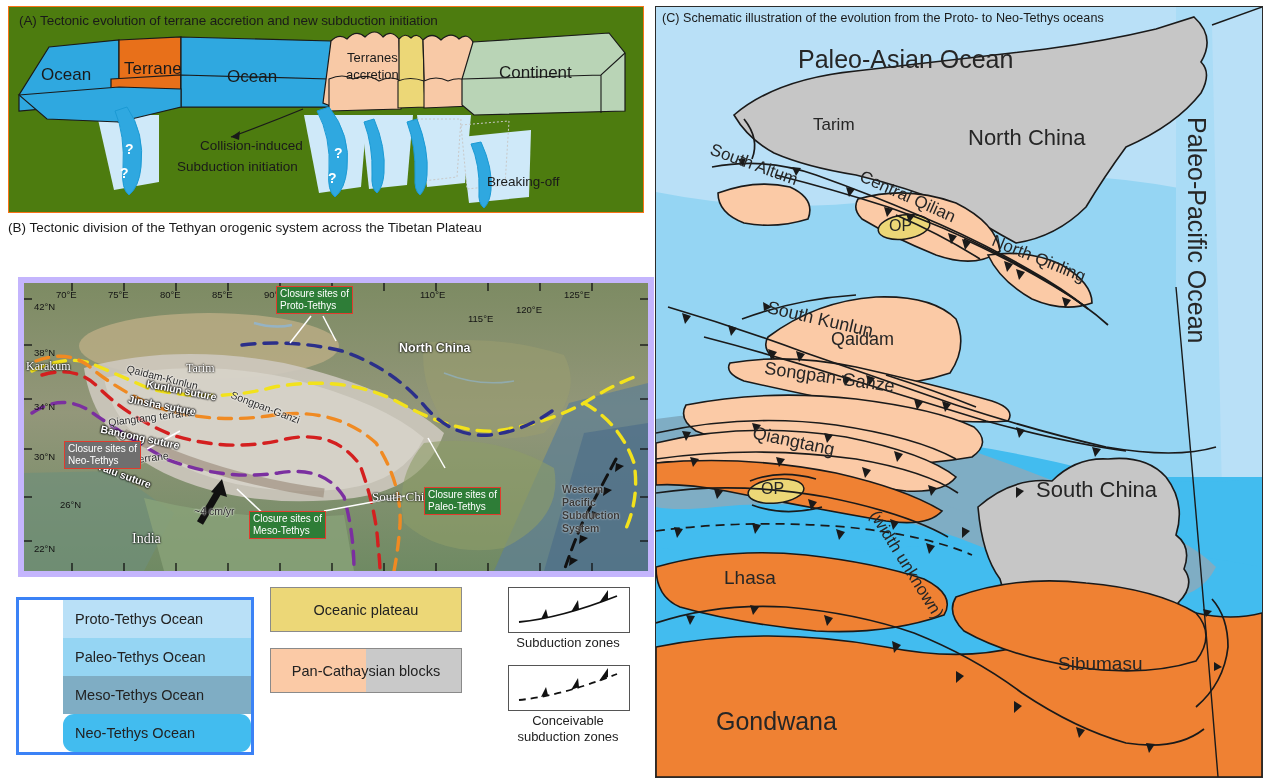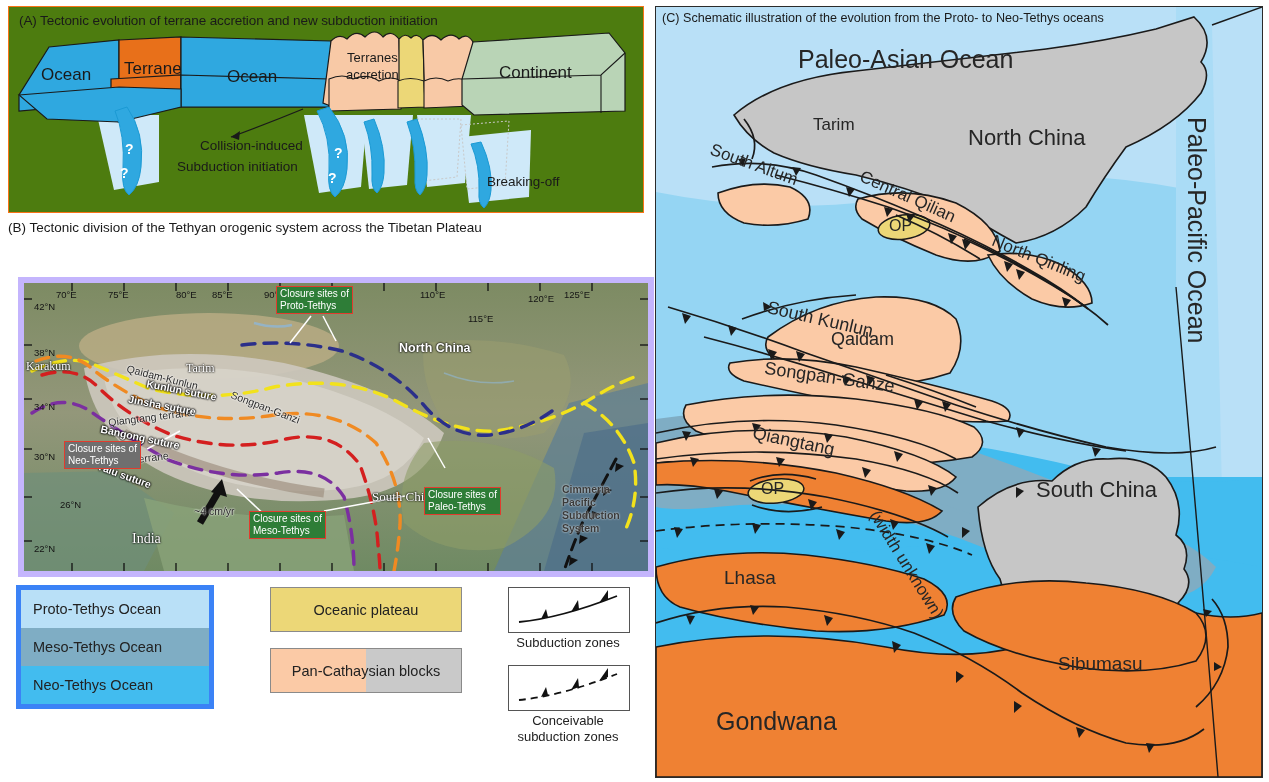--- a/index.html
+++ b/index.html
@@ -22,21 +22,21 @@
   .axlbl{position:absolute;font-size:9.5px;color:#141414;white-space:nowrap;}
   .callout{position:absolute;border:1.4px solid #e23b2e;padding:1px 3px 2px 3px;
            font-size:10px;line-height:11.5px;color:#fff;white-space:nowrap;}
   .callout.green{background:#2e7d37;}
   .callout.grey{background:#6f6f6f;}
   .sut{position:absolute;font-size:10.5px;font-weight:bold;color:#fff;
        text-shadow:0 0 2px #000,0 0 2px #000,0 0 2px #000;white-space:nowrap;}
 
   
   #legend{left:8px;top:585px;width:640px;height:180px;}
-  #oceanbox{position:absolute;left:8px;top:0;width:188px;border:5px solid #3b82f6;}
+  #oceanbox{position:absolute;left:8px;top:12px;width:188px;border:3px solid #3b82f6;padding-left:44px;}
   #oceanbox .row{height:38px;display:flex;align-items:center;padding-left:12px;font-size:14.5px;color:#222;}
   .lgbox{position:absolute;border:1px solid #8a8a8a;display:flex;align-items:center;
          justify-content:center;font-size:14.5px;color:#222;}
   .subbox{position:absolute;border:1px solid #555;background:#fff;}
   .subcap{position:absolute;font-size:13px;color:#222;text-align:center;line-height:16px;width:140px;}
 
   
   #panelC{left:655px;top:6px;width:606px;height:770px;border:1.6px solid #2b2b2b;
           background:#9fd6f5;overflow:hidden;}
   #panelC .ttl{position:absolute;left:6px;top:4px;font-size:12.6px;color:#1a1a1a;
@@ -224,26 +224,26 @@
         <path d="M299,33 L312,58"></path>
       <path d="M123,166 L156,148"></path>
       <path d="M246,237 L213,206"></path>
       <path d="M300,228 L381,213"></path>
       <path d="M404,155 L421,185"></path>
     </g>
   </svg>
 
   <div class="axlbl" style="left:32px;top:6px;">70°E</div>
   <div class="axlbl" style="left:84px;top:6px;">75°E</div>
-  <div class="axlbl" style="left:152px;top:6px;">80°E</div>
+  <div class="axlbl" style="left:136px;top:6px;">80°E</div>
   <div class="axlbl" style="left:188px;top:6px;">85°E</div>
   <div class="axlbl" style="left:240px;top:6px;">90°E</div>
   <div class="axlbl" style="left:396px;top:6px;">110°E</div>
   <div class="axlbl" style="left:444px;top:6px;margin-top:24px;">115°E</div>
-  <div class="axlbl" style="left:492px;top:10px;margin-left:12px;">120°E</div>
+  <div class="axlbl" style="left:492px;top:21px;">120°E</div>
   <div class="axlbl" style="left:540px;top:6px;">125°E</div>
 
   <div class="axlbl" style="left:10px;top:18px;">42°N</div>
   <div class="axlbl" style="left:10px;top:64px;">38°N</div>
   <div class="axlbl" style="left:10px;top:118px;">34°N</div>
   <div class="axlbl" style="left:10px;top:168px;">30°N</div>
   <div class="axlbl" style="left:8px;top:216px;margin-left:28px;">26°N</div>
   <div class="axlbl" style="left:10px;top:260px;">22°N</div>
 
   <div class="maplbl serif" style="left:2px;top:56px;">Karakum</div>
@@ -256,21 +256,21 @@
   <div class="maplbl serif" style="left:348px;top:186px;font-size:13px;">South China</div>
   <div class="maplbl serif" style="left:108px;top:228px;font-size:14px;">India</div>
   <div class="maplbl dark" style="left:170px;top:222px;font-size:10.5px;">~4 cm/yr</div>
 
   <div class="sut" style="left:122px;top:101px;transform:rotate(11deg);">Kunlun suture</div>
   <div class="sut" style="left:104px;top:116px;transform:rotate(11deg);">Jinsha suture</div>
   <div class="sut" style="left:76px;top:148px;transform:rotate(12deg);">Bangong suture</div>
   <div class="sut" style="left:72px;top:186px;transform:rotate(20deg);">Yalu suture</div>
 
   <div style="position:absolute;left:538px;top:200px;font-size:10.5px;font-weight:bold;color:#3a3a3a;line-height:13px;text-shadow:0 0 2px #fff;">
-    <div>Cimmeria</div>
+    <div>Western</div>
     <div>Pacific</div>
     <div>Subduction</div>
     <div>System</div>
   </div>
 
   <div class="callout green" style="left:252px;top:3px;">
     <div>Closure sites of</div>
     <div>Proto-Tethys</div>
   </div>
   <div class="callout grey" style="left:40px;top:158px;">
@@ -286,24 +286,27 @@
     <div>Paleo-Tethys</div>
   </div>
 </div>
 
 <div class="panel" id="legend">
 
   <div id="oceanbox">
     <div class="row" style="background:#b9e0f7;">
       <span>Proto-Tethys Ocean</span>
     </div>
+    <div class="row" style="background:#95d5f3;">
+      <span>Paleo-Tethys Ocean</span>
+    </div>
     <div class="row" style="background:#7fadc4;">
       <span>Meso-Tethys Ocean</span>
     </div>
-    <div class="row" style="background:#42bcef;">
+    <div class="row" style="background:#42bcef;border-radius:11px;">
       <span>Neo-Tethys Ocean</span>
     </div>
   </div>
 
   <div class="lgbox" style="left:262px;top:2px;width:190px;height:43px;background:#ecd777;">
     <span>Oceanic plateau</span>
   </div>
 
   <div class="lgbox" style="left:262px;top:63px;width:190px;height:43px;padding:0;
               background:linear-gradient(to right,#fbcaa6 0%,#fbcaa6 50%,#c9c9c9 50%,#c9c9c9 100%);">

